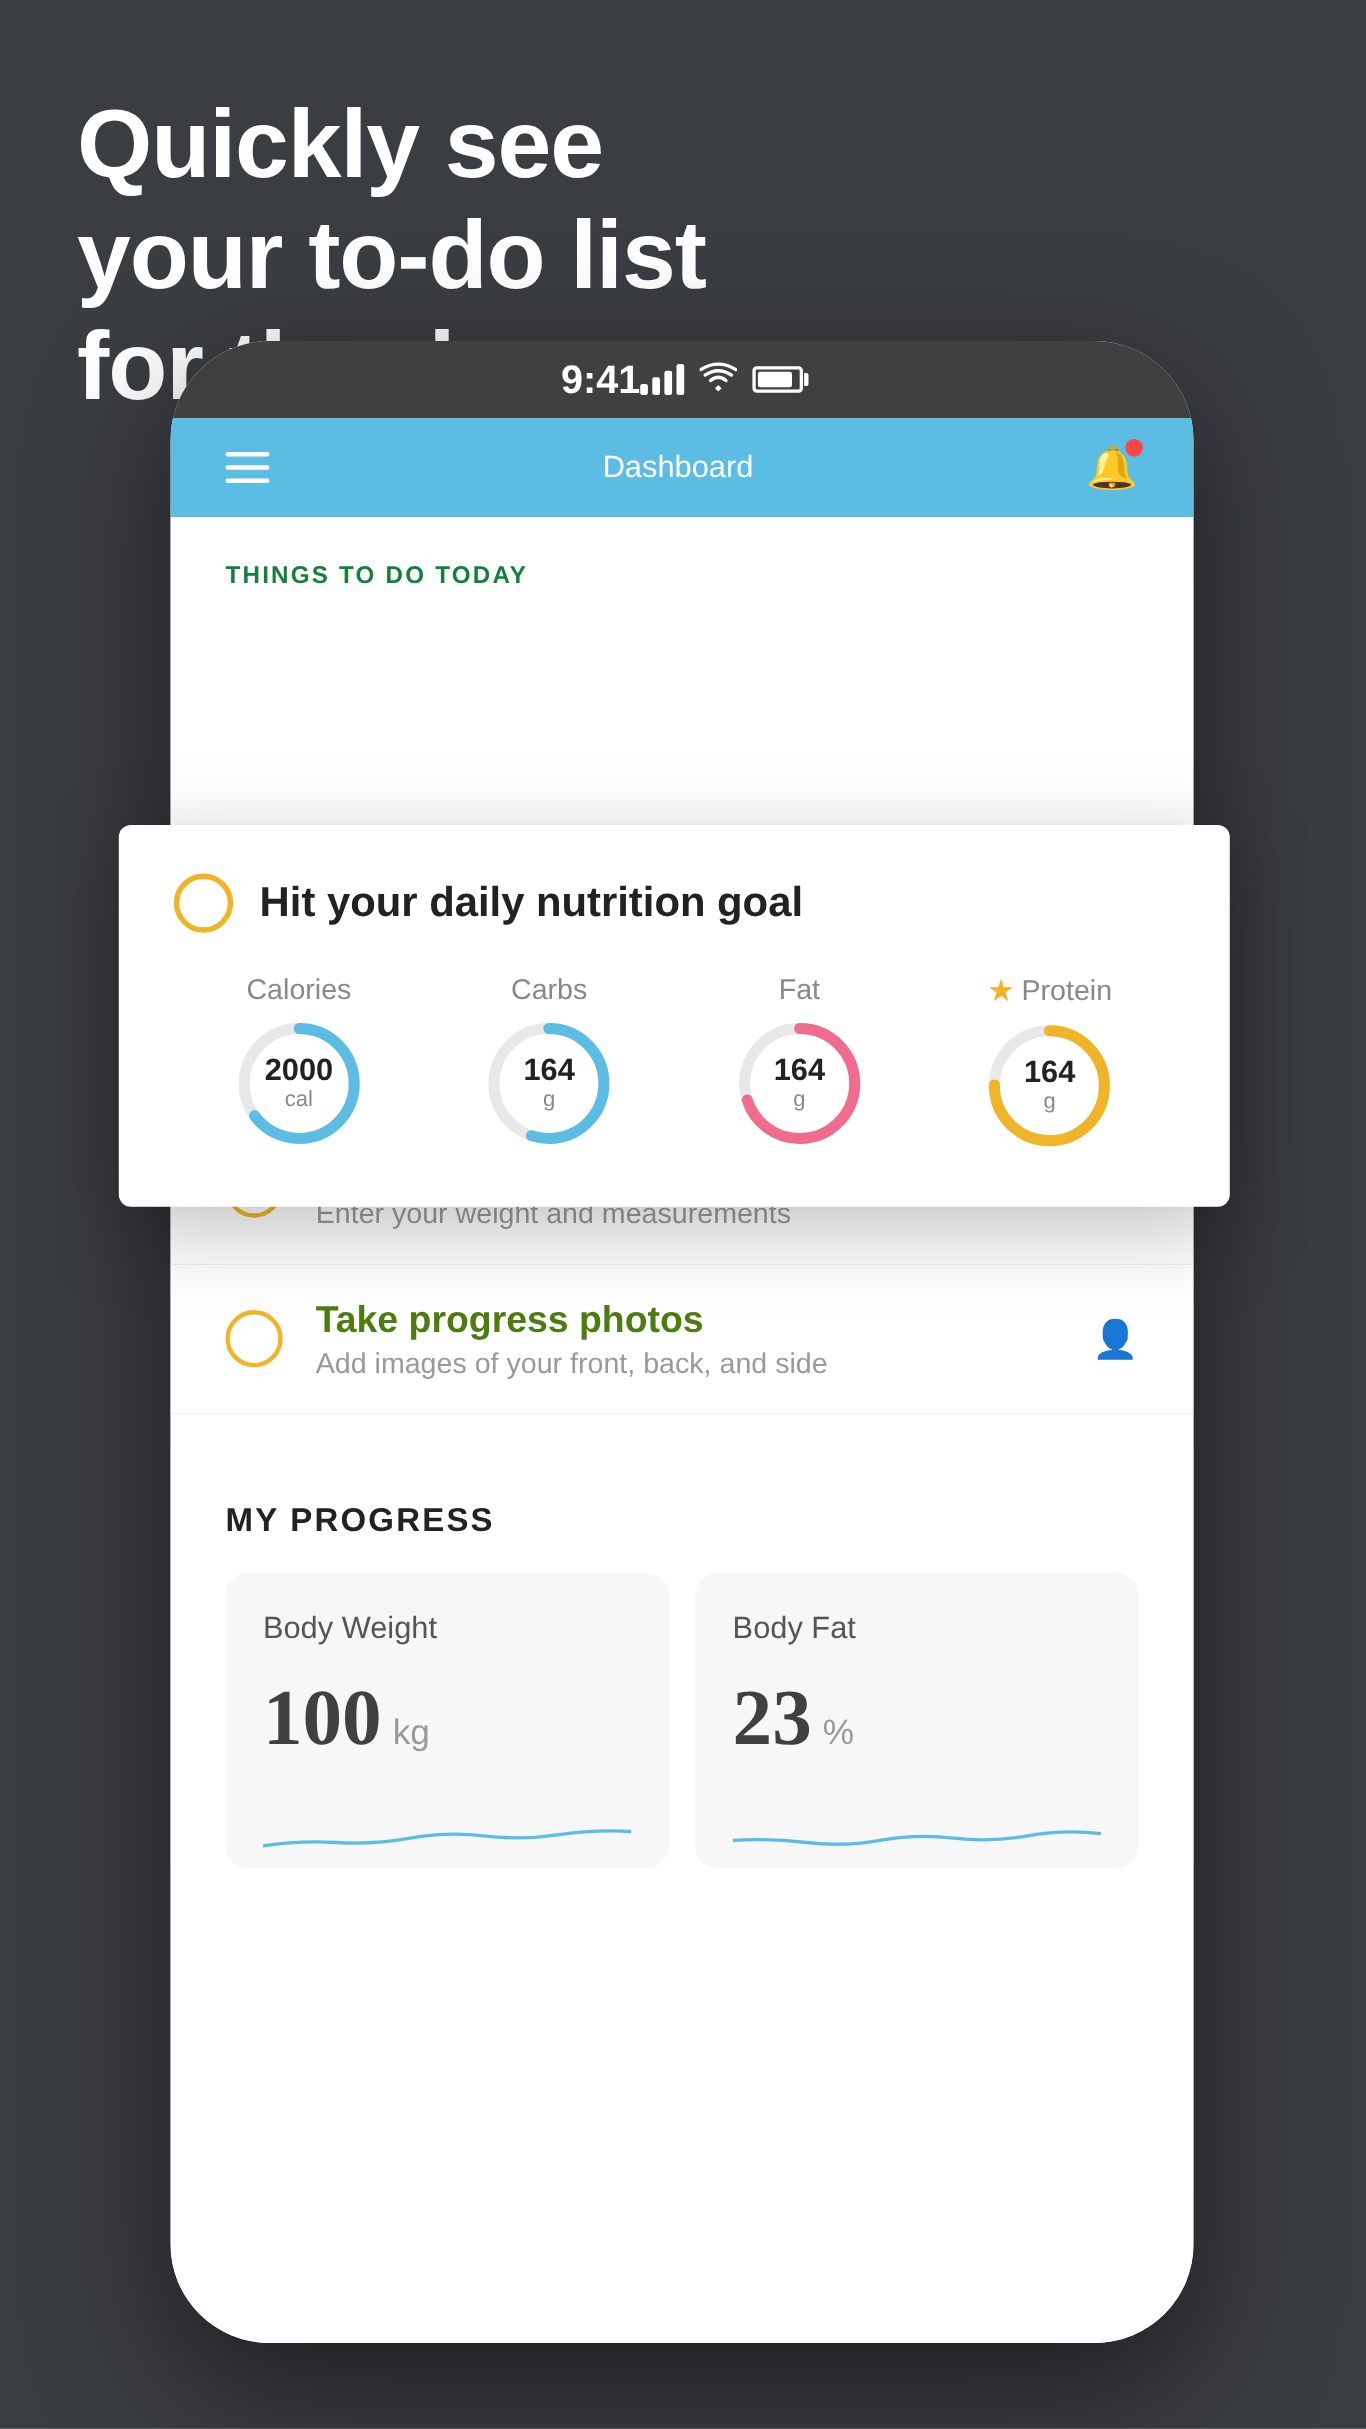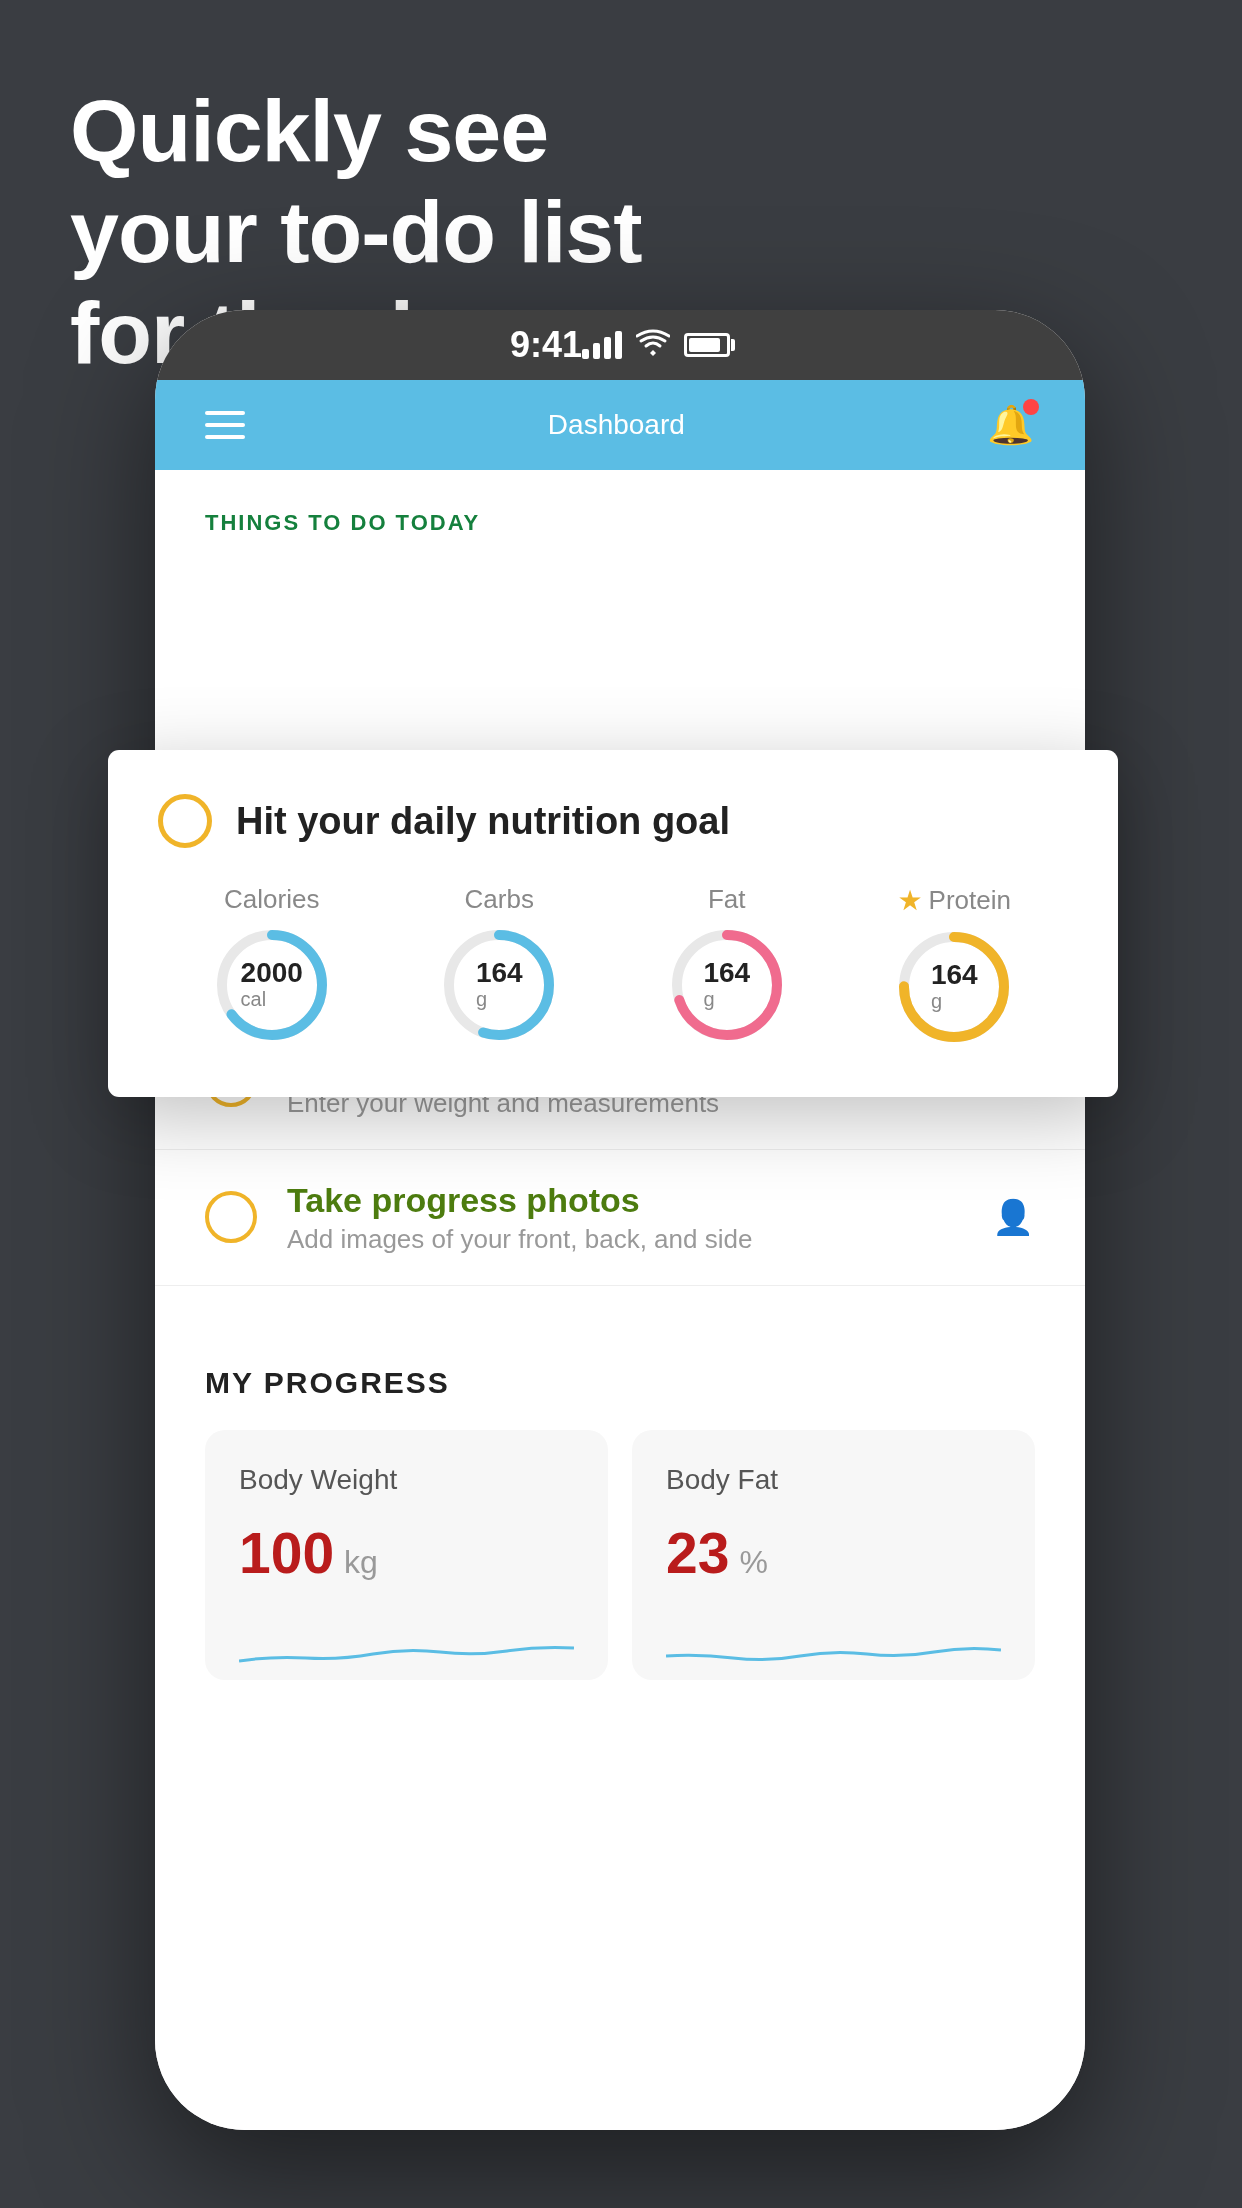--- a/index.html
+++ b/index.html
@@ -219,21 +219,21 @@
     .donut-svg {
       width: 120px;
       height: 120px;
       transform: rotate(-90deg);
     }
     .donut-text {
       position: absolute;
       top: 50%;
       left: 50%;
       transform: translate(-50%, -50%);
-      text-align: left;
+      text-align: center;
     }
     .donut-value {
       font-size: 28px;
       font-weight: 700;
       color: #222;
       line-height: 1;
     }
     .donut-unit {
       font-size: 20px;
       color: #888;
@@ -316,23 +316,24 @@
       color: #555;
       margin-bottom: 24px;
     }
     .progress-value-row {
       display: flex;
       align-items: baseline;
       gap: 10px;
       margin-bottom: 20px;
     }
     .progress-value {
-      font-size: 57px;
+      font-size: 72px;
       font-weight: 800;
-      color: #b91c1c;
+      color: #404040;
+      font-family: Liberation Serif, serif;
     }
     .progress-unit {
       font-size: 32px;
       color: #999;
       font-weight: 400;
     }
     .sparkline {
       width: 100%;
       height: 60px;
       margin-top: 10px;

